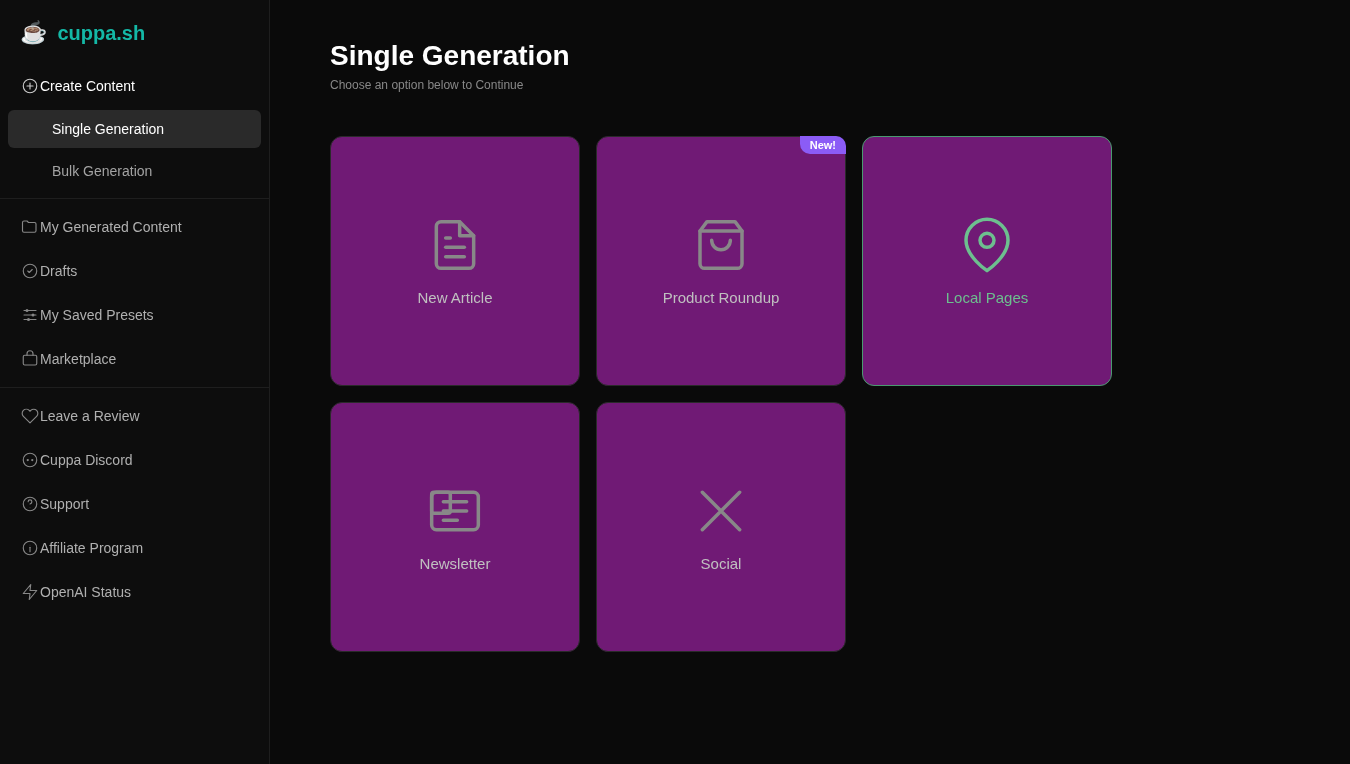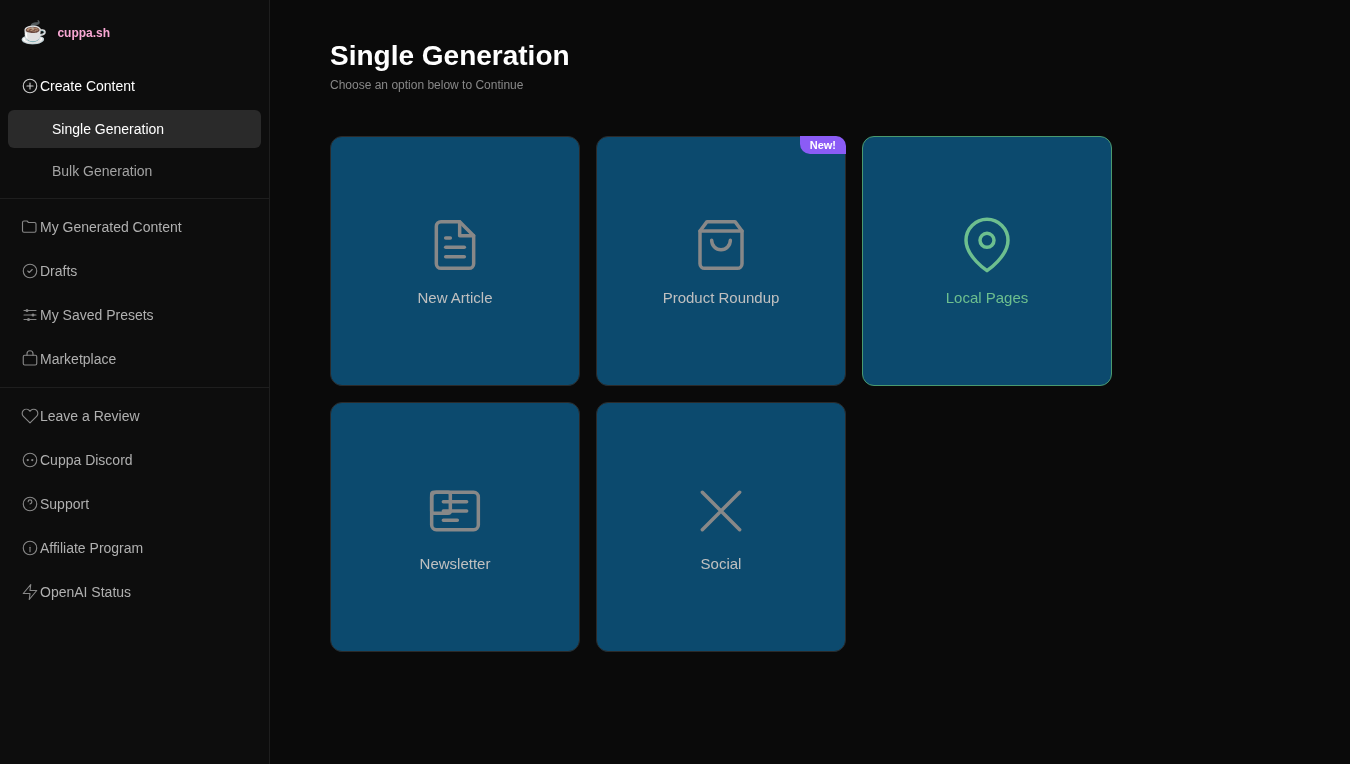--- a/index.html
+++ b/index.html
@@ -31,23 +31,23 @@
       gap: 10px;
       padding: 20px 20px 18px 20px;
       cursor: pointer;
     }
 
     .sidebar-logo-icon {
       font-size: 22px;
     }
 
     .sidebar-logo-text {
-      font-size: 12px;
+      font-size: 20px;
       font-weight: 600;
-      color: #f9a8d4;
+      color: #14b8a6;
     }
 
     .sidebar-item {
       display: flex;
       align-items: center;
       padding: 12px 20px;
       cursor: pointer;
       color: #b0b0b0;
       font-size: 14px;
       font-weight: 400;
@@ -121,21 +121,21 @@
 
     
     .content-grid {
       display: grid;
       grid-template-columns: repeat(3, 250px);
       grid-template-rows: auto auto;
       gap: 16px;
     }
 
     .content-card {
-      background: #0c4a6e;
+      background: #701a75;
       border: 1px solid #2a2a2a;
       border-radius: 12px;
       width: 250px;
       height: 250px;
       display: flex;
       flex-direction: column;
       align-items: center;
       justify-content: center;
       cursor: pointer;
       transition: border-color 0.2s, background 0.2s;

